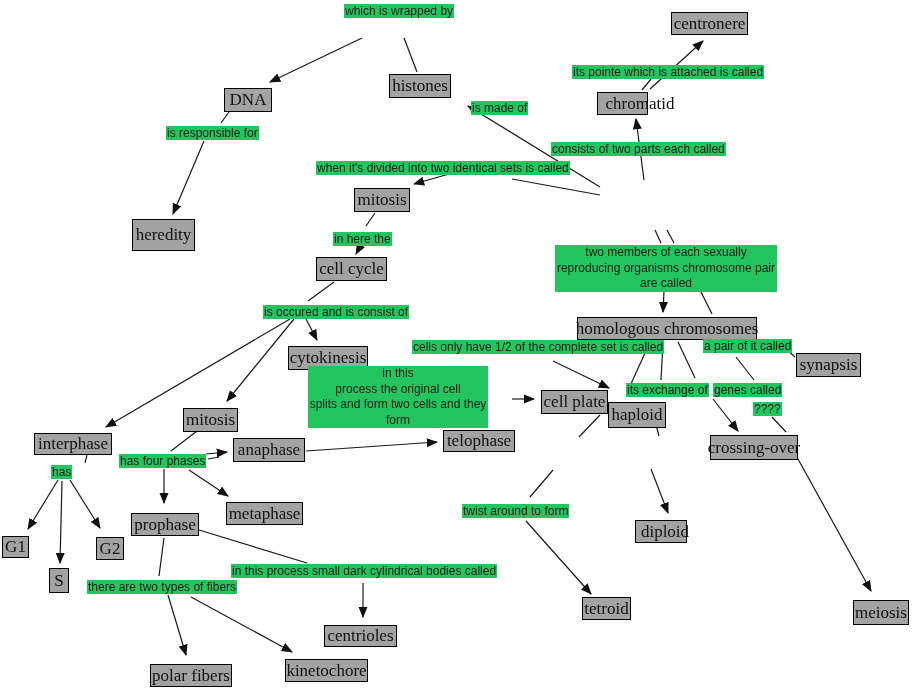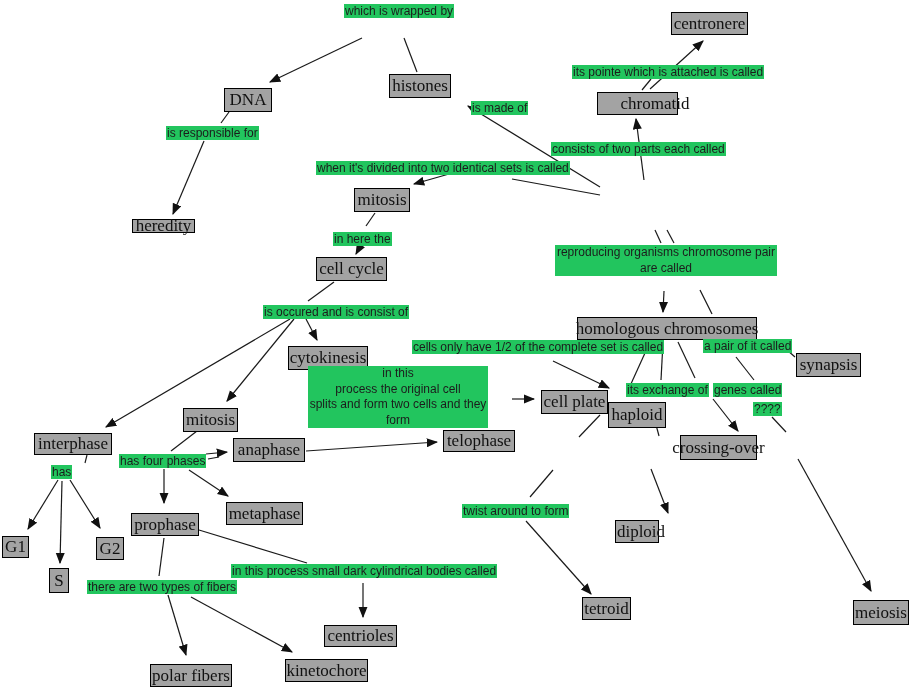--- a/index.html
+++ b/index.html
@@ -77,54 +77,55 @@
       <line x1="199" y1="530" x2="307" y2="563"></line>
       <line x1="363" y1="583" x2="363" y2="617" marker-end="url(#arr)"></line>
       <line x1="168" y1="595" x2="186" y2="655" marker-end="url(#arr)"></line>
       <line x1="191" y1="597" x2="292" y2="652" marker-end="url(#arr)"></line>
     </g>
   </svg>
 
   <div class="node" style="left:216px;top:88px;width:48px;height:24px;margin-left:8px;">DNA</div>
   <div class="node" style="left:389px;top:74px;width:62px;height:24px;">histones</div>
   <div class="node" style="left:671px;top:12px;width:77px;height:23px;">centronere</div>
-  <div class="node" style="left:597px;top:92px;width:81px;height:23px;padding-left:35px;">chromatid</div>
-  <div class="node" style="left:132px;top:219px;width:63px;height:14px;">heredity</div>
+  <div class="node" style="left:597px;top:92px;width:51px;height:23px;padding-left:35px;">chromatid</div>
+  <div class="node" style="left:132px;top:219px;width:63px;height:32px;">heredity</div>
   <div class="node" style="left:354px;top:188px;width:56px;height:24px;">mitosis</div>
   <div class="node" style="left:316px;top:257px;width:71px;height:24px;">cell cycle</div>
   <div class="node" style="left:288px;top:346px;width:80px;height:24px;">cytokinesis</div>
   <div class="node" style="left:577px;top:317px;width:180px;height:23px;">homologous chromosomes</div>
   <div class="node" style="left:796px;top:353px;width:65px;height:24px;">synapsis</div>
   <div class="node" style="left:541px;top:390px;width:67px;height:24px;">cell plate</div>
   <div class="node" style="left:608px;top:394px;width:58px;height:26px;margin-top:8px;">haploid</div>
   <div class="node" style="left:34px;top:433px;width:78px;height:22px;">interphase</div>
   <div class="node" style="left:183px;top:408px;width:55px;height:24px;">mitosis</div>
   <div class="node" style="left:233px;top:438px;width:72px;height:24px;">anaphase</div>
   <div class="node" style="left:443px;top:430px;width:72px;height:22px;">telophase</div>
   <div class="node" style="left:226px;top:502px;width:77px;height:23px;">metaphase</div>
   <div class="node" style="left:131px;top:513px;width:68px;height:23px;">prophase</div>
   <div class="node" style="left:2px;top:536px;width:27px;height:22px;">G1</div>
   <div class="node" style="left:96px;top:537px;width:28px;height:23px;">G2</div>
   <div class="node" style="left:49px;top:568px;width:20px;height:25px;">S</div>
   <div class="node" style="left:324px;top:625px;width:73px;height:22px;">centrioles</div>
   <div class="node" style="left:150px;top:664px;width:82px;height:23px;">polar fibers</div>
   <div class="node" style="left:285px;top:659px;width:83px;height:23px;">kinetochore</div>
-  <div class="node" style="left:680px;top:435px;width:77px;height:25px;">crossing-over</div>
-  <div class="node" style="left:615px;top:520px;width:44px;height:23px;padding-left:8px;">diploid</div>
+  <div class="node" style="left:710px;top:435px;width:88px;height:25px;">crossing-over</div>
+  <div class="node" style="left:635px;top:520px;width:52px;height:23px;padding-left:8px;">diploid</div>
   <div class="node" style="left:582px;top:597px;width:49px;height:23px;">tetroid</div>
   <div class="node" style="left:853px;top:600px;width:56px;height:25px;">meiosis</div>
 
   <div class="lbl" style="left:344px;top:4px;">which is wrapped by</div>
   <div class="lbl" style="left:166px;top:126px;">is responsible for</div>
   <div class="lbl" style="left:471px;top:101px;">is made of</div>
   <div class="lbl" style="left:572px;top:65px;">its pointe which is attached is called</div>
   <div class="lbl" style="left:551px;top:142px;">consists of two parts each called</div>
   <div class="lbl" style="left:316px;top:161px;">when it's divided into two identical sets is called</div>
   <div class="lbl" style="left:333px;top:232px;text-align:right;">in here the</div>
   <div class="lbl multi" style="left:555px;top:245px;width:220px;">
+    <span>two members of each sexually</span>
     <span>reproducing organisms chromosome pair</span>
     <span>are called</span>
   </div>
   <div class="lbl" style="left:412px;top:340px;">cells only have 1/2 of the complete set is called</div>
   <div class="lbl" style="left:703px;top:339px;">a pair of it called</div>
   <div class="lbl" style="left:626px;top:383px;">its exchange of</div>
   <div class="lbl" style="left:713px;top:383px;">genes called</div>
   <div class="lbl" style="left:753px;top:402px;">????</div>
   <div class="lbl multi" style="left:308px;top:366px;width:178px;">
     <span>in this</span>

